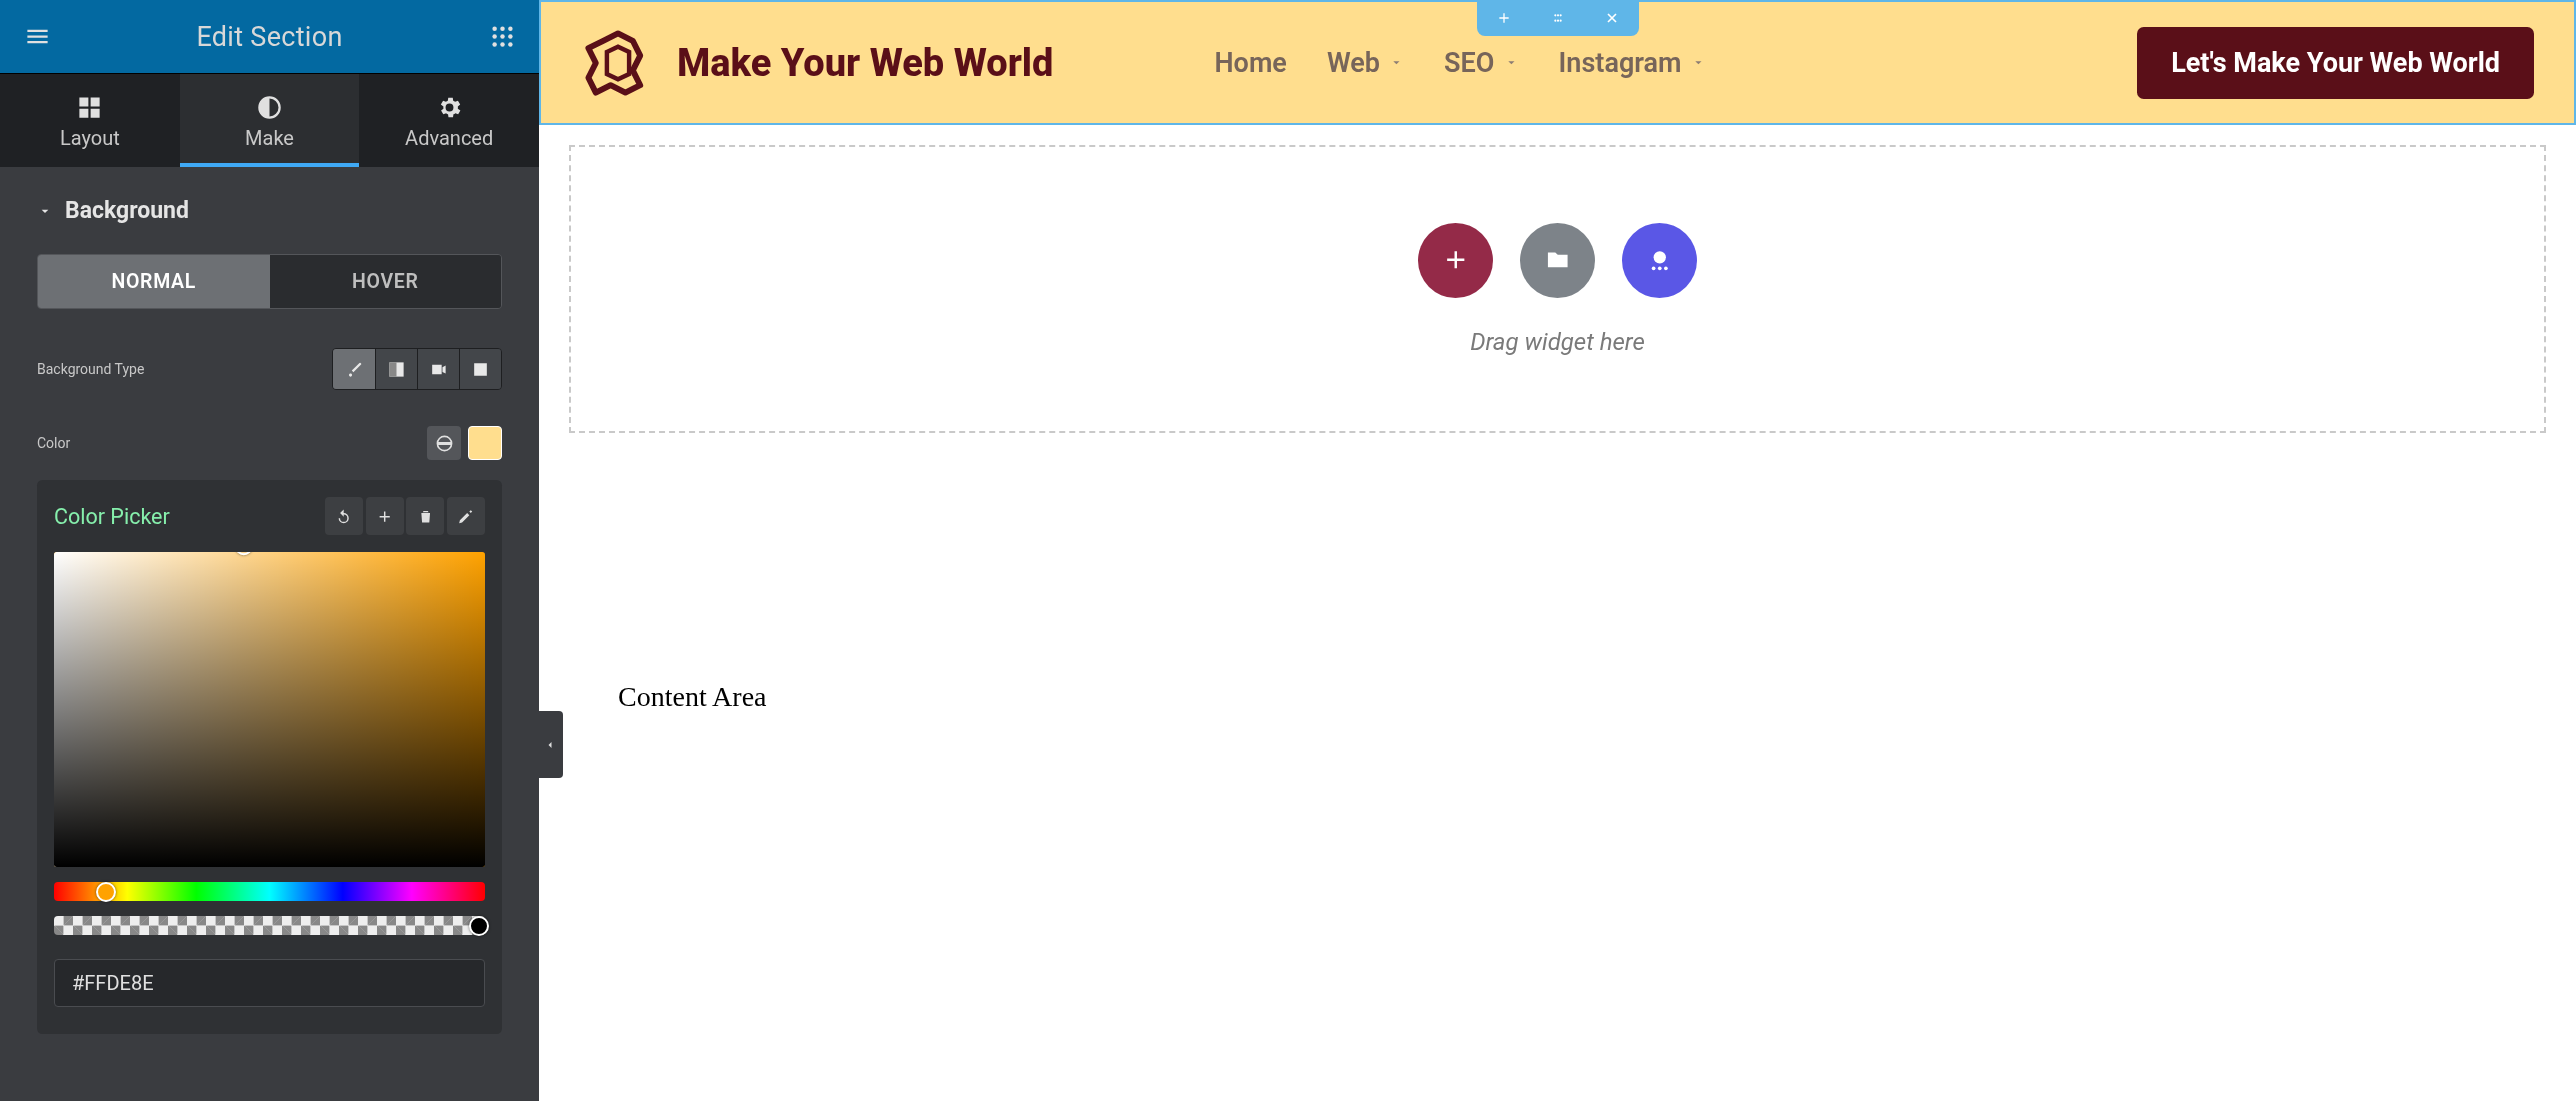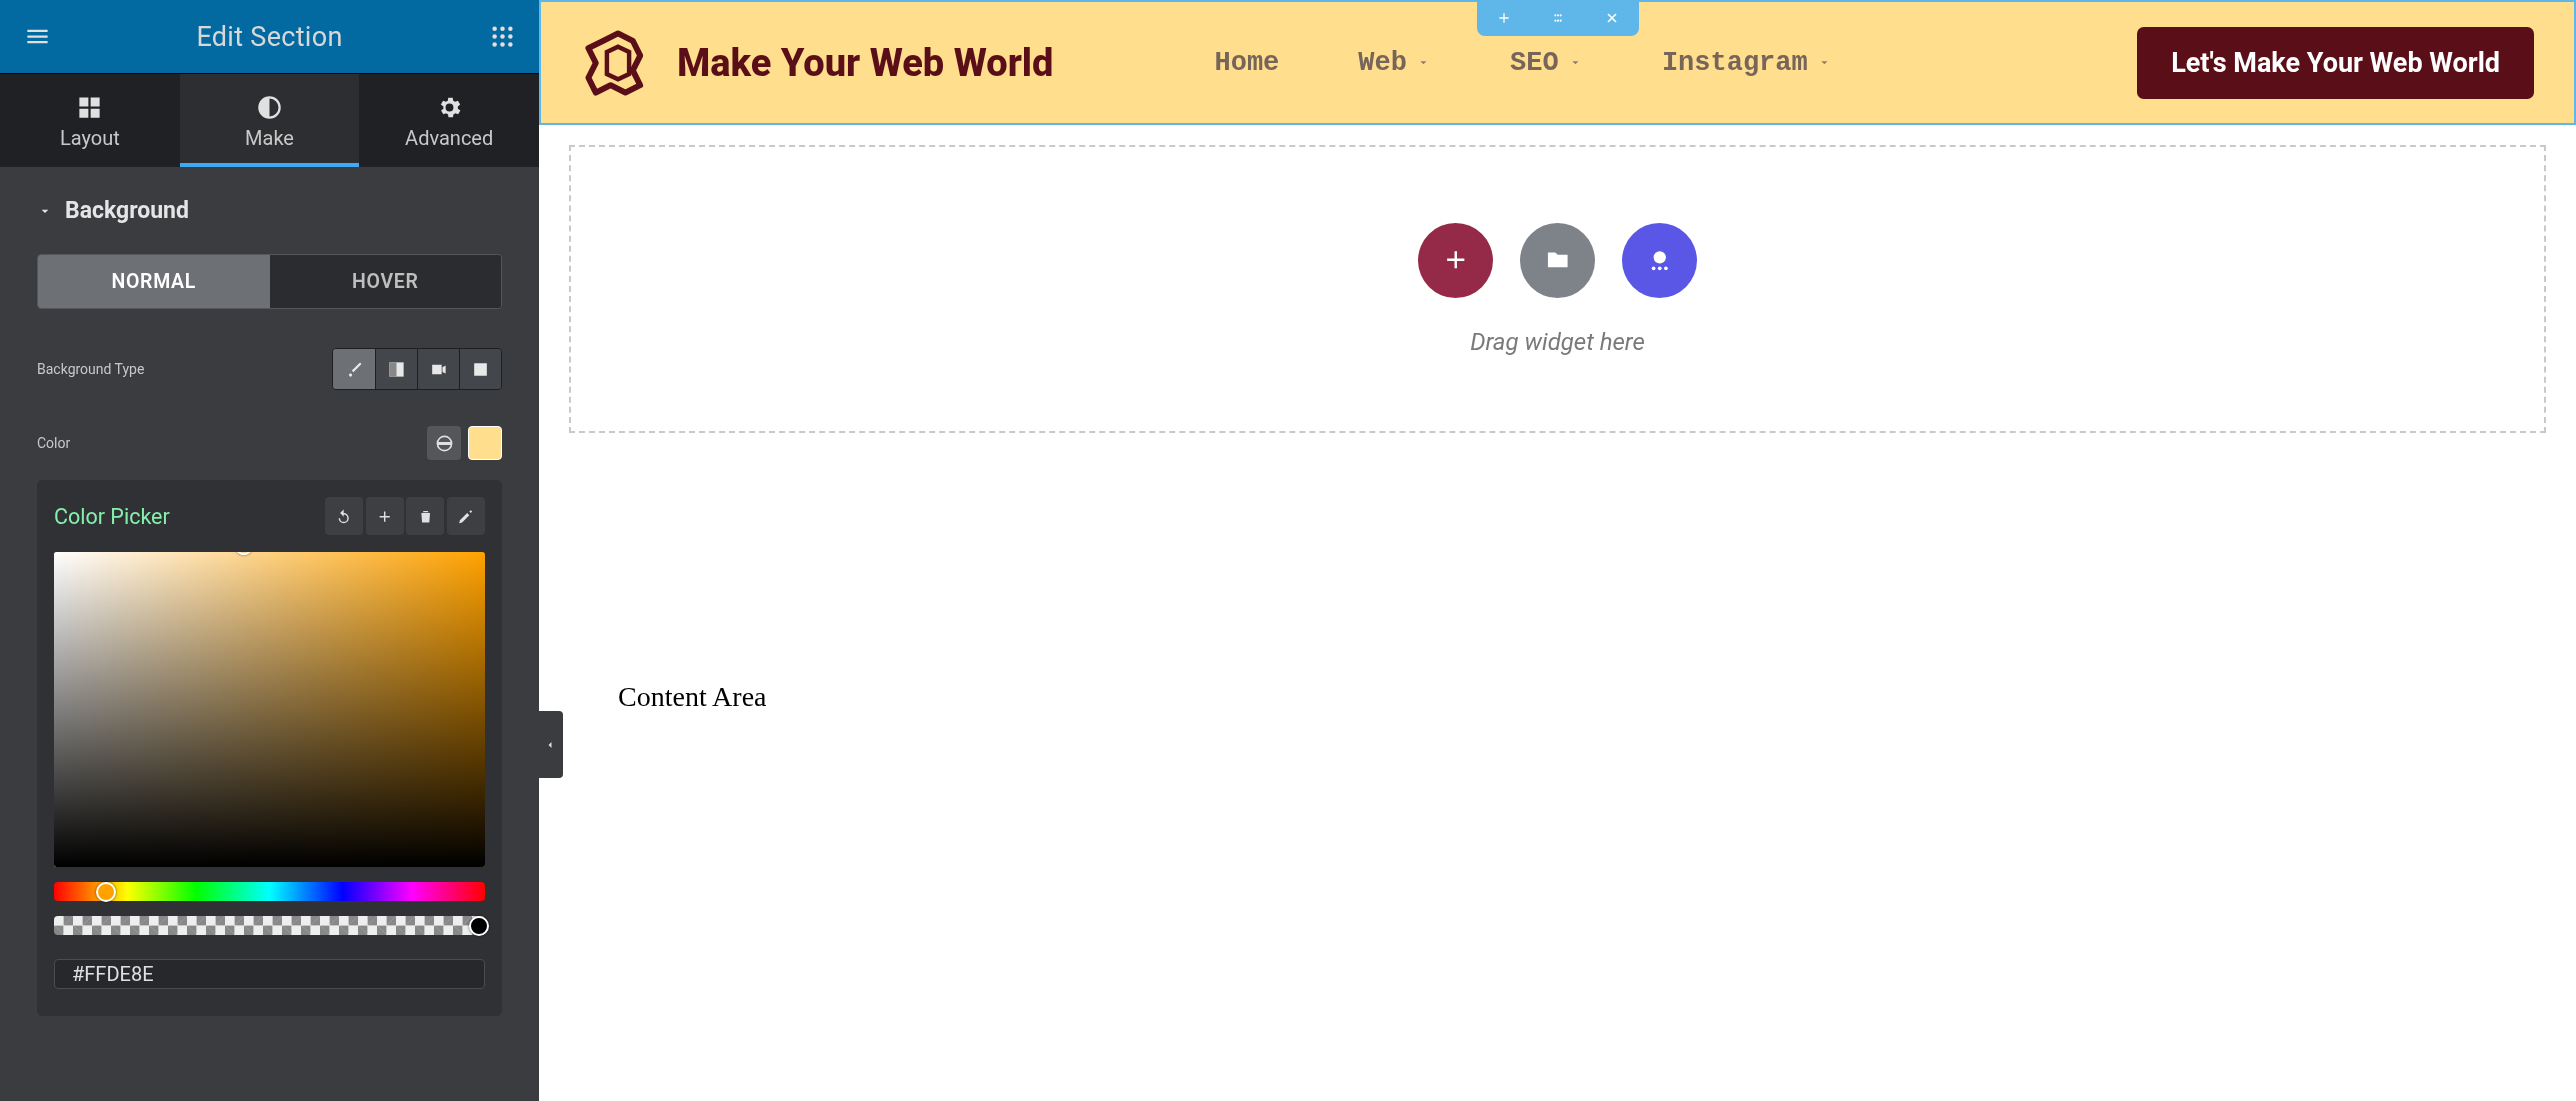--- a/index.html
+++ b/index.html
@@ -263,21 +263,21 @@
     transform: translate(0,-50%);
     box-shadow: 0 0 2.7px rgba(0,0,0,.6);
   }
 
   .hex-input {
     width: 100%;
     margin-top: 23.5px;
     background: #26282b;
     border: 0.7px solid #4a4c50;
     border-radius: 4px;
-    padding: 2px 17px;
+    padding: 11px 17px;
     color: #e0e0e0;
     font-size: 20px;
     font-family: inherit;
   }
 
   
   .canvas-wrap {
     flex: 1;
     position: relative;
     background: #fff;
@@ -341,23 +341,22 @@
   .logo svg { width: 100%; height: 100%; }
   .brand-text {
     font-size: 38px;
     font-weight: 800;
     color: #5a0f18;
   }
 
   .nav {
     margin-left: 161px;
     display: flex;
-    gap: 79px;
+    gap: 40px;
     align-items: flex-end;
-    font-family: Liberation Mono, monospace;
   }
   .nav-item {
     display:flex;
     align-items:center;
     gap: 9.4px;
     font-size: 27px;
     font-weight: 600;
     color: #77655a;
     cursor: pointer;
   }

